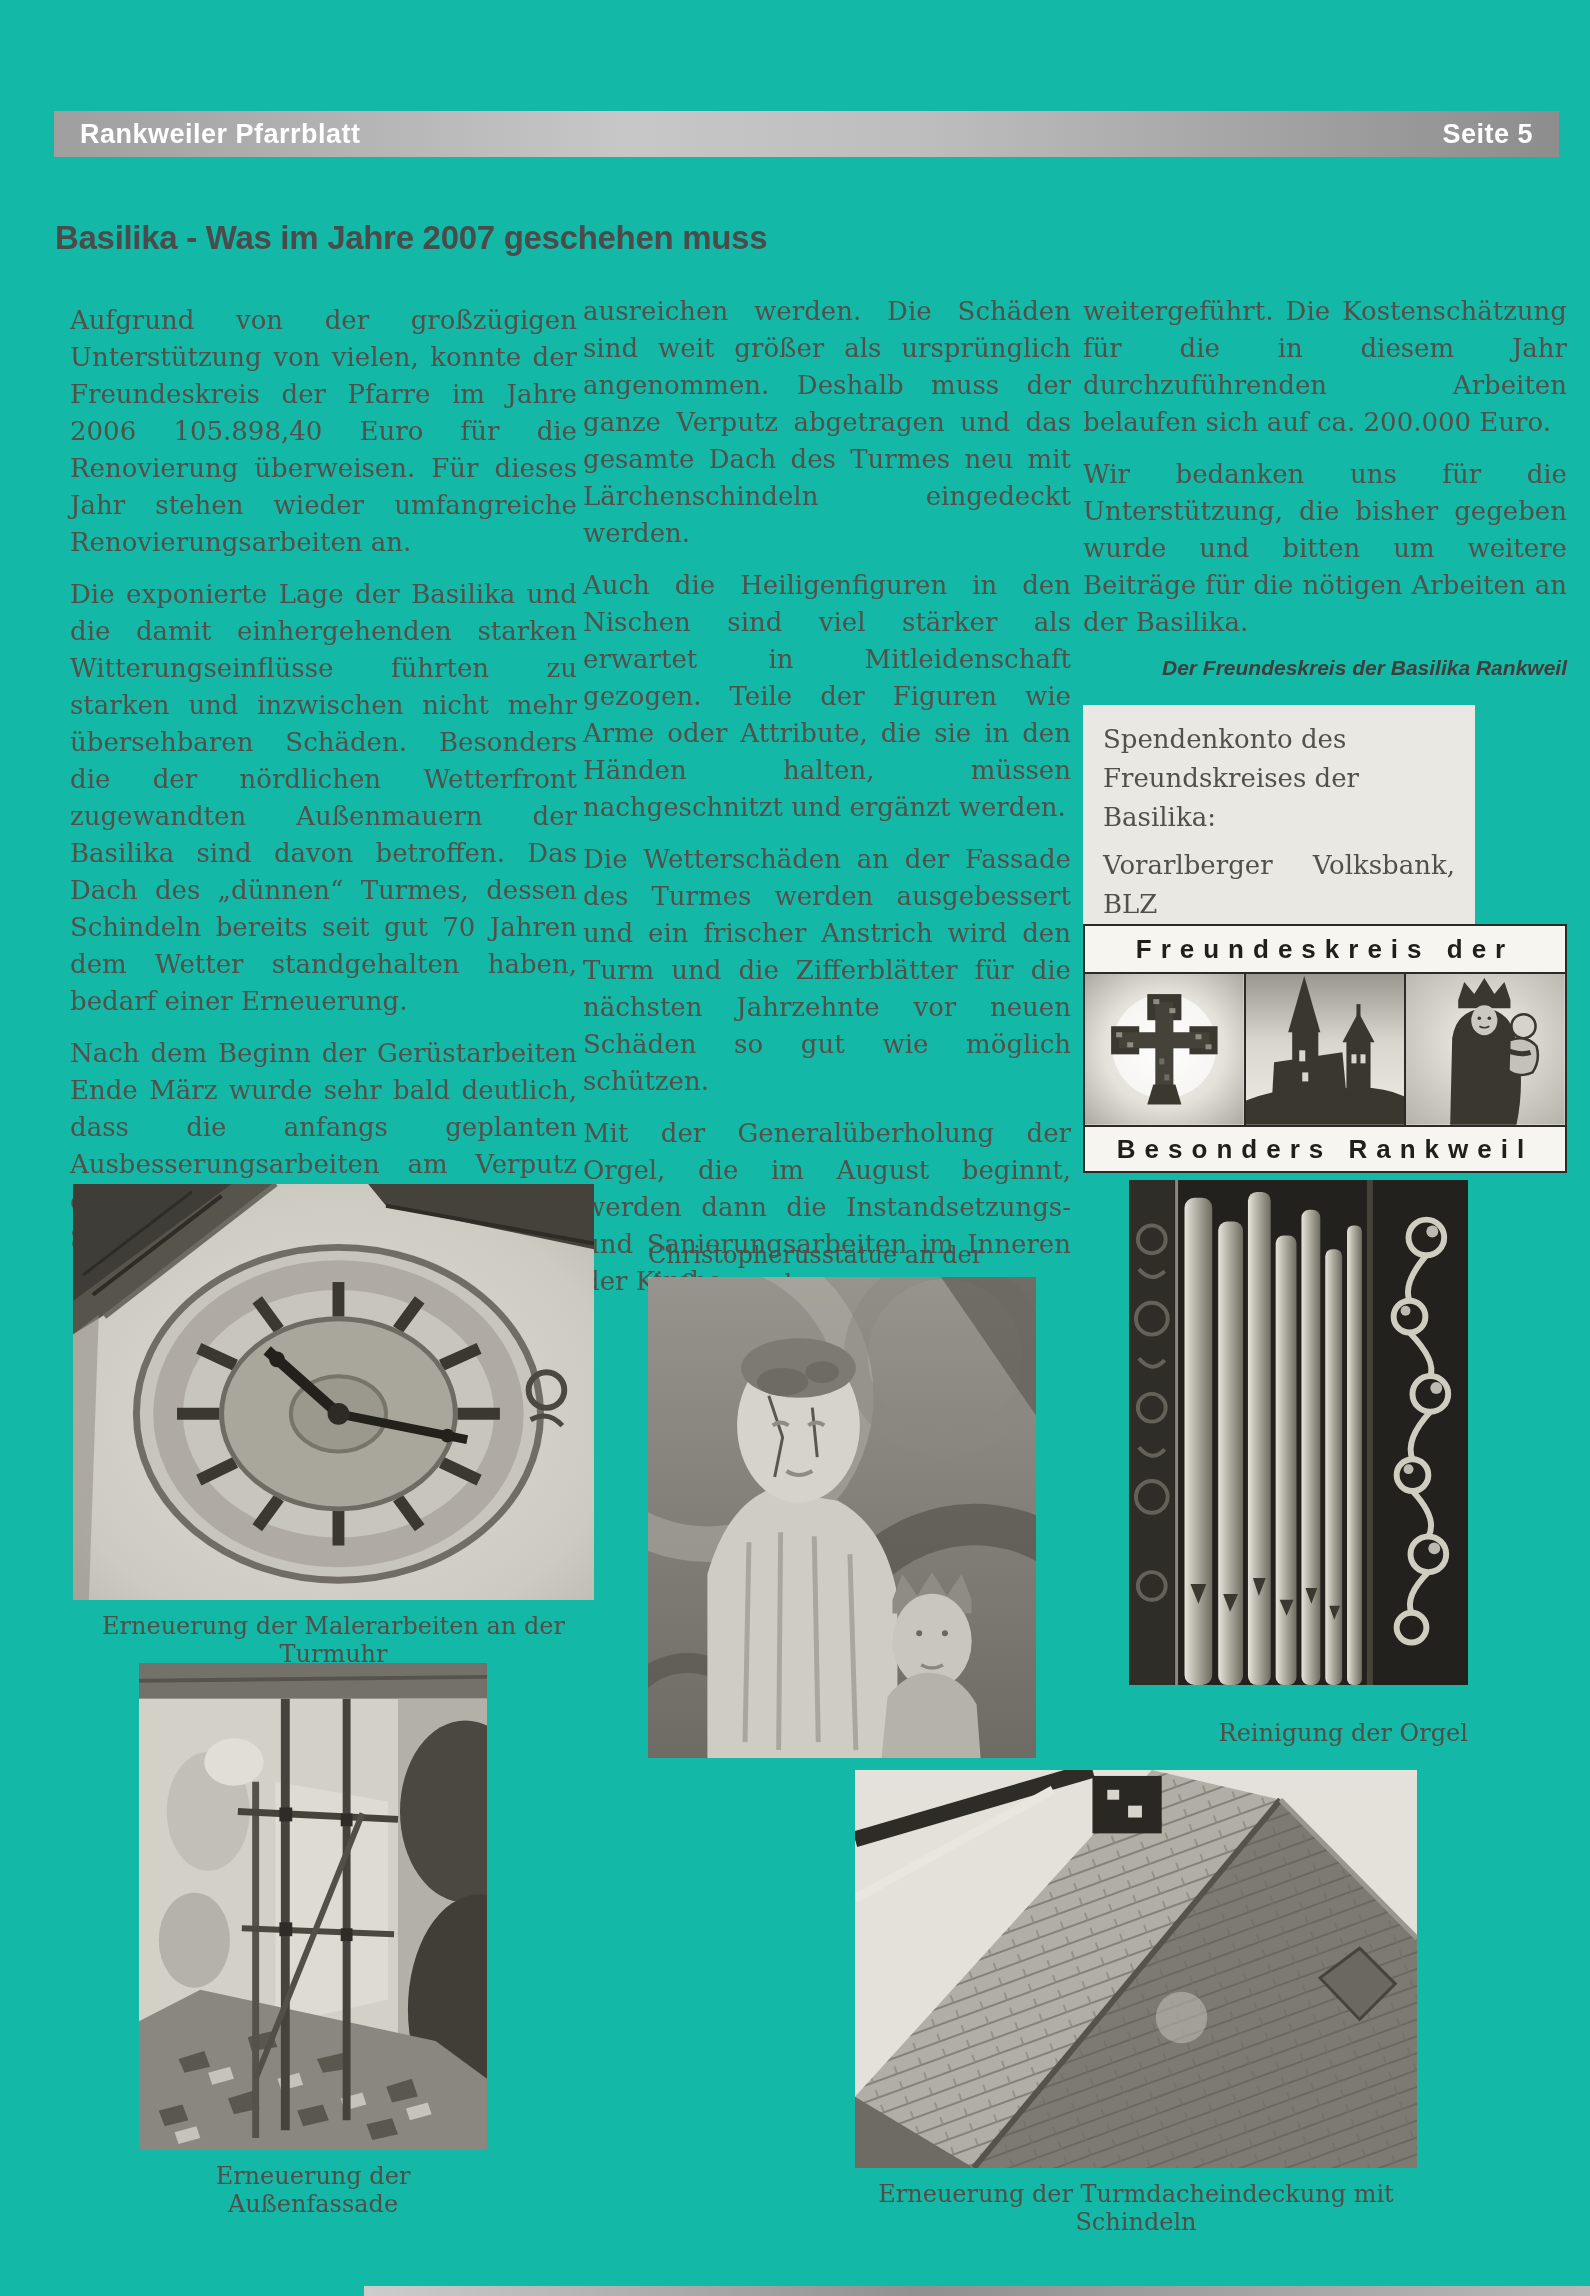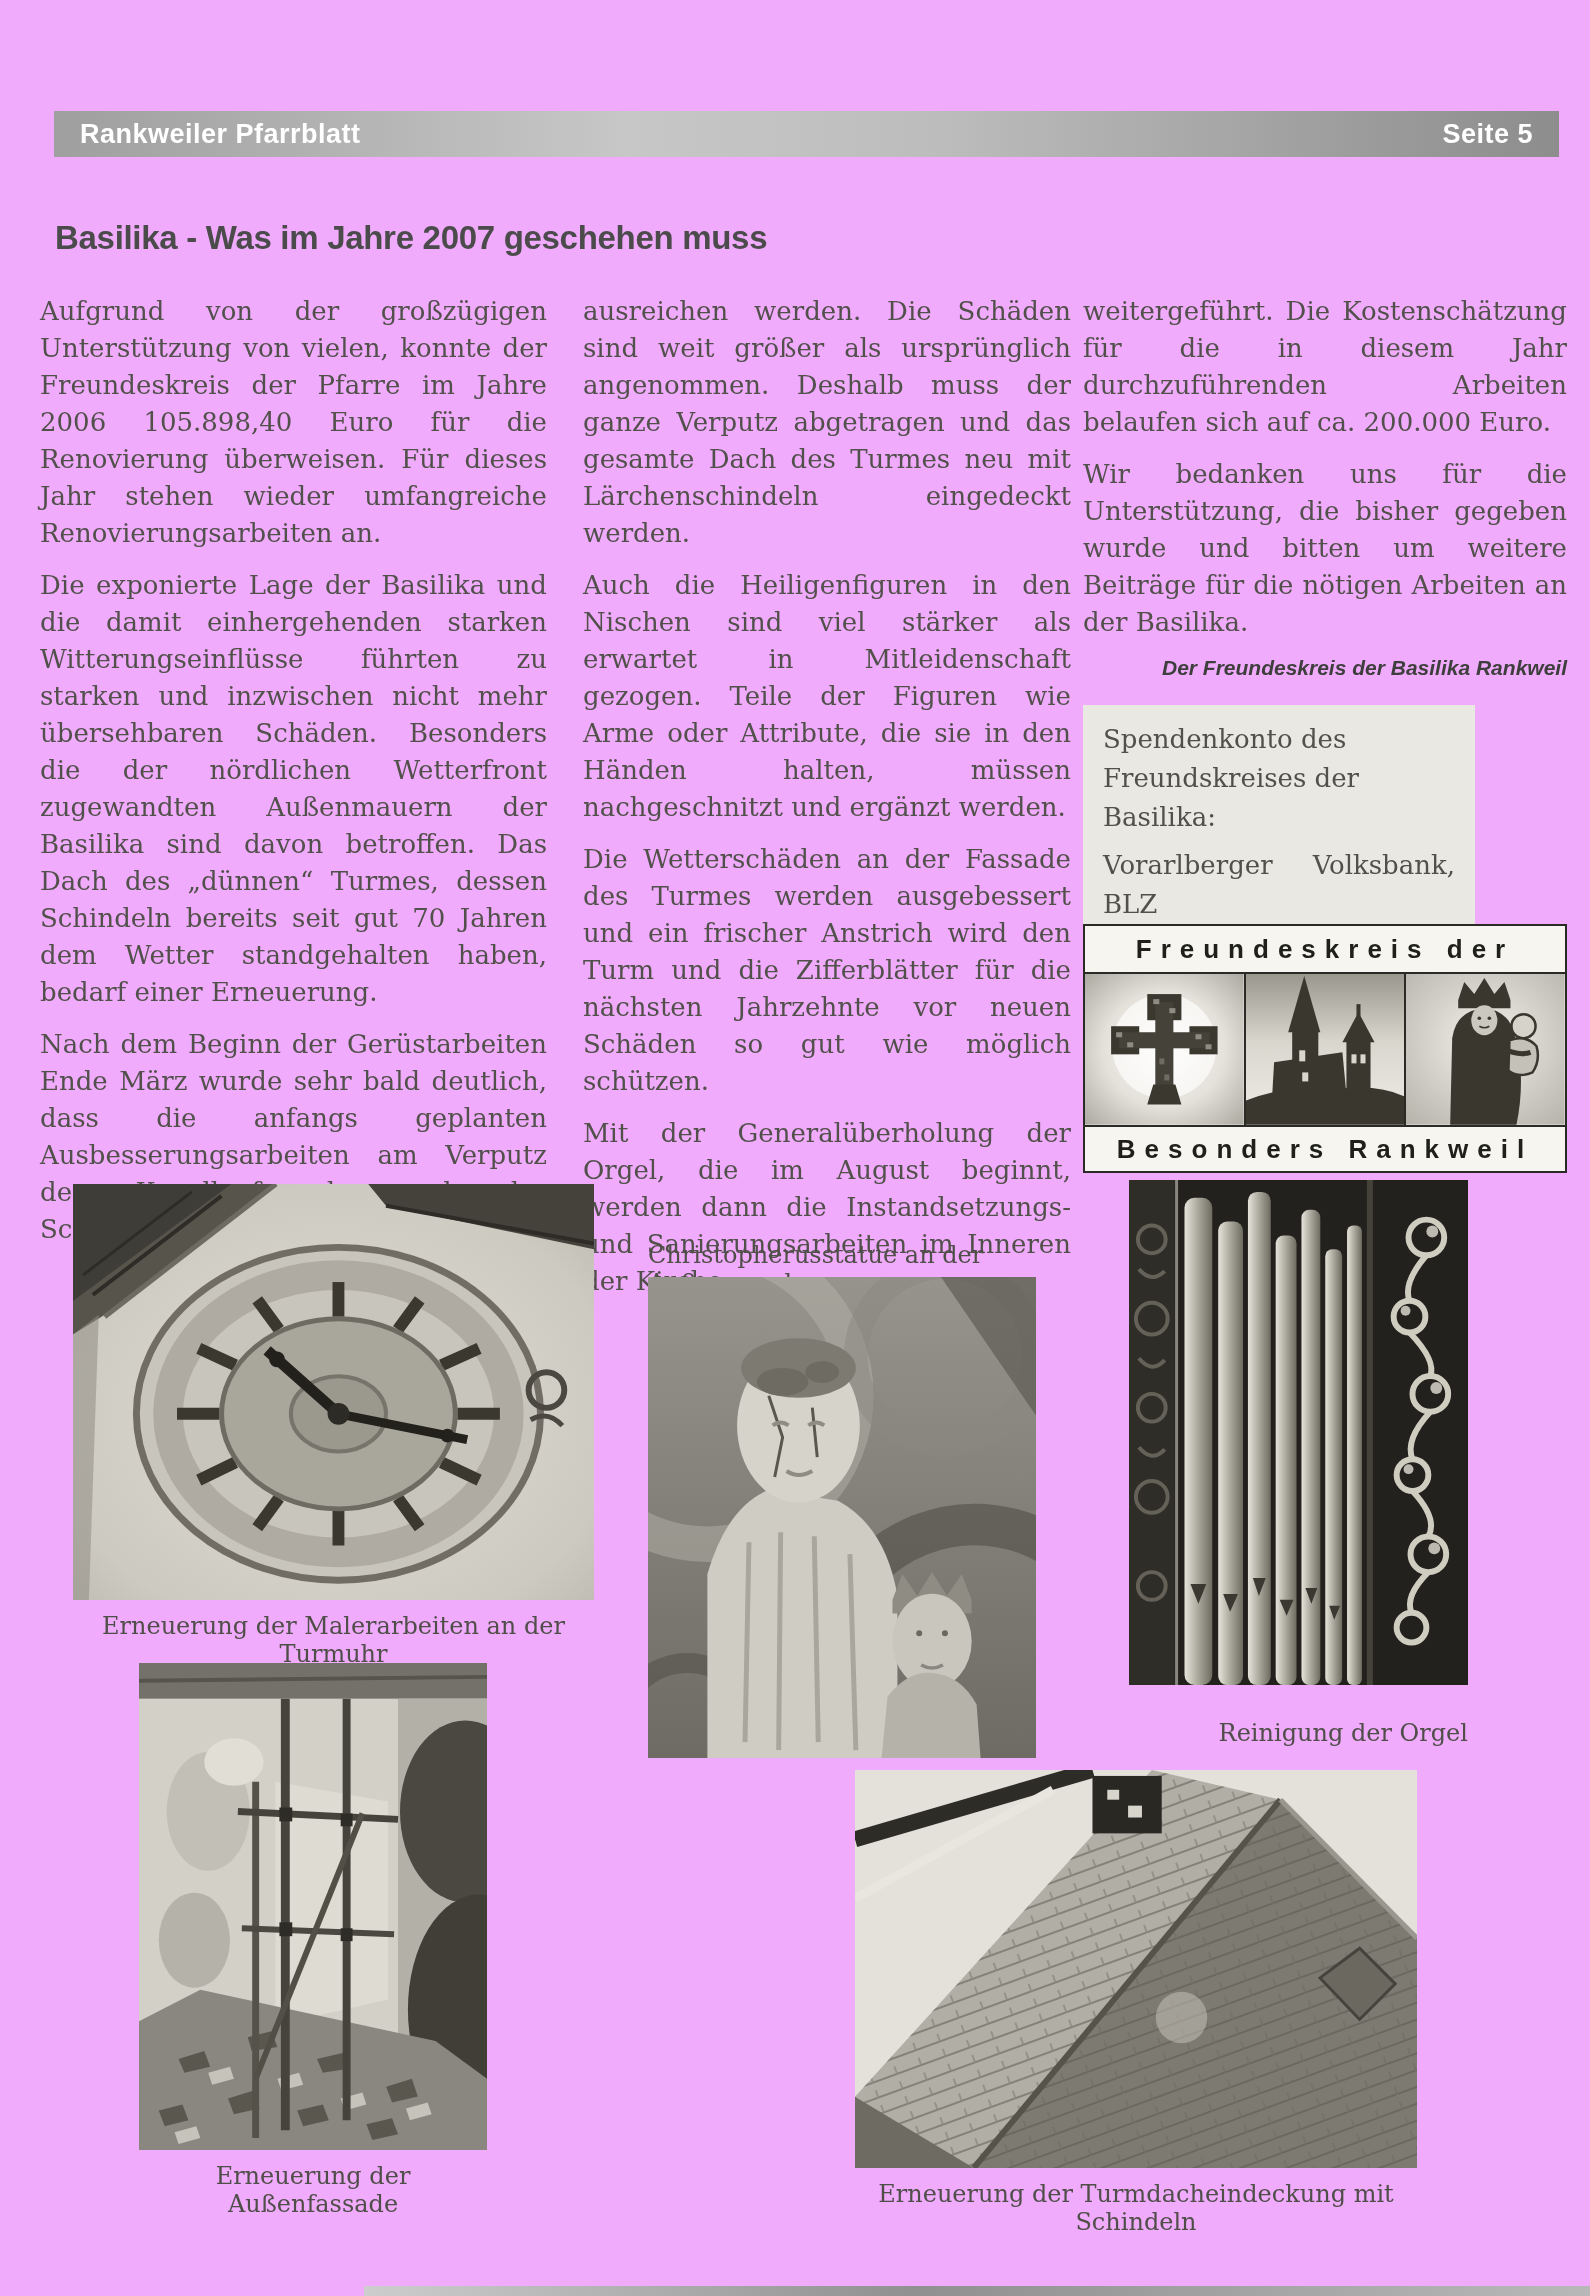--- a/index.html
+++ b/index.html
@@ -1,34 +1,34 @@
 <!DOCTYPE html>
 <html><head>
 <meta charset="utf-8">
 <style>
   html,body { margin:0; padding:0; background:#e9e9e9; }
-  .page { position:relative; width:1591px; height:2297px; background:#f0abfc;
+  .page { position:relative; width:1591px; height:2297px; background:#14b8a6;
           overflow:hidden; font-family:"DejaVu Serif", serif; }
 
   
   .headerbar { position:absolute; left:54px; top:111px; width:1505px; height:46px;
     background:linear-gradient(90deg,#9f9f9f 0%,#c7c7c7 38%,#bdbdbd 58%,#8d8d8d 100%);
     display:flex; justify-content:space-between; align-items:center;
     padding:0 26px; box-sizing:border-box; }
   .headerbar span { font:bold 27px "Liberation Sans", sans-serif; color:#ffffff; letter-spacing:0.5px; }
 
   
   .article-title { position:absolute; left:55px; top:219px;
     font:bold 33px "Liberation Sans", sans-serif; color:#4b4b4b; letter-spacing:-0.3px; }
 
   
   .col { position:absolute; top:293px; font:26px/37px "DejaVu Serif", serif;
     color:#52504b; text-align:justify; }
   .col p { margin:0 0 15px 0; }
-  #col1 { left:40px;  width:507px; }
+  #col1 { left:70px;  width:507px;margin-top:9px; }
   #col2 { left:583px; width:488px; }
   #col3 { left:1083px;width:484px; }
   .byline { margin-top:8px; text-align:right;
     font:italic bold 21px "Liberation Sans", sans-serif; color:#3e3e3c; }
 
   
   .donation-box { position:absolute; left:1083px; top:705px; width:392px;
     box-sizing:border-box; background:#eae8e2; padding:15px 20px 17px;
     font:26px/39px "DejaVu Serif", serif; color:#52504b; }
   .donation-box .gap { height:9px; }

